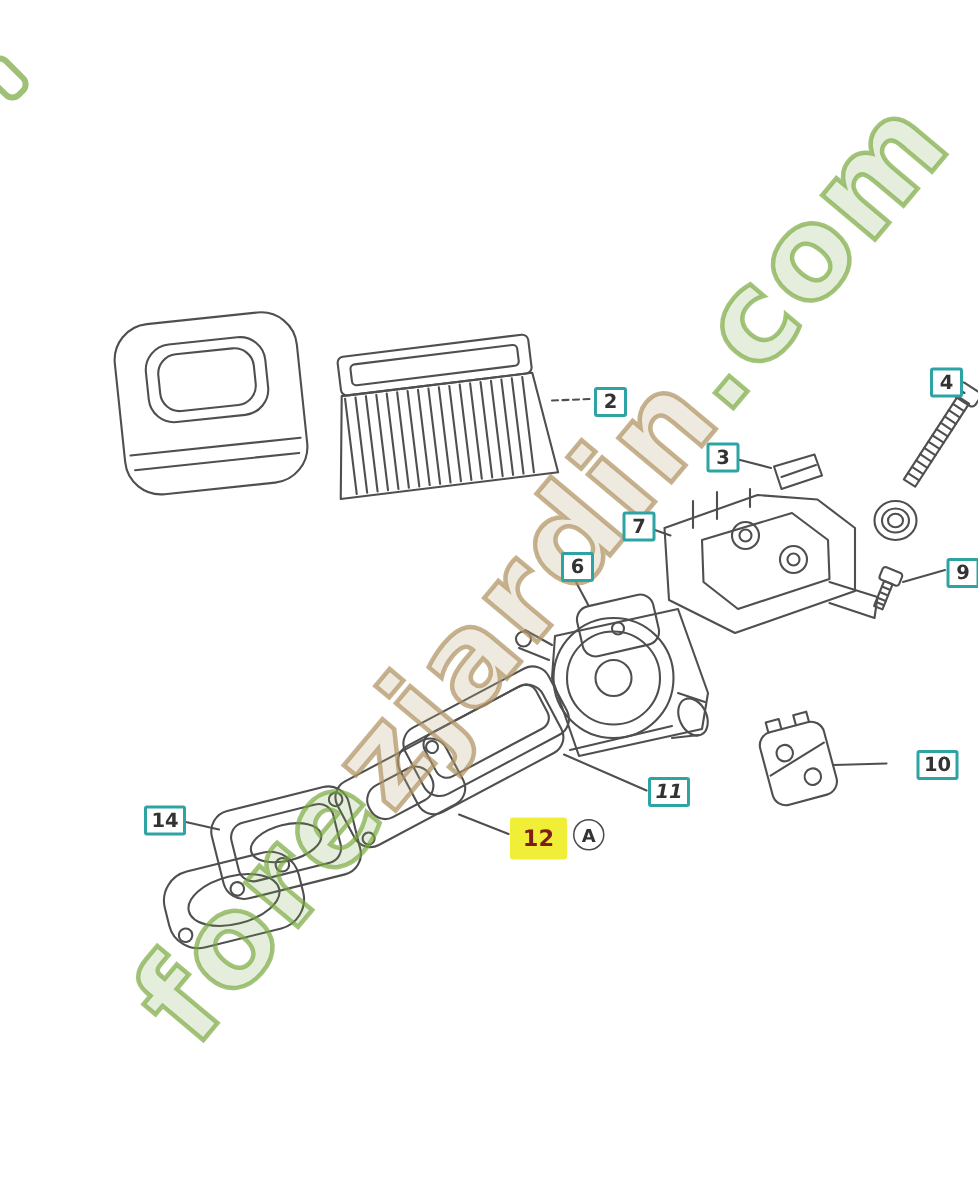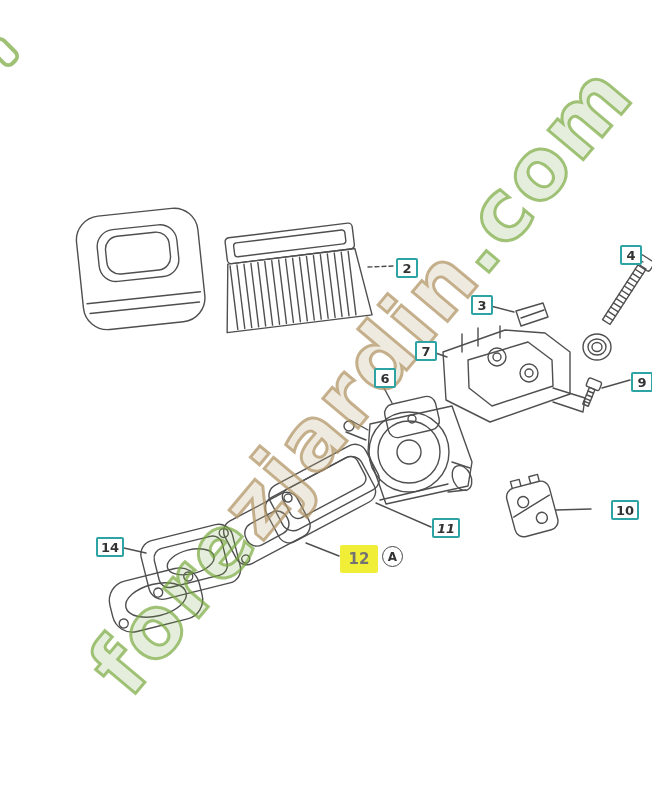--- a/index.html
+++ b/index.html
@@ -11,21 +11,21 @@
   svg.diagram *{vector-effect:non-scaling-stroke;}
   svg.diagram path, svg.diagram rect, svg.diagram circle, svg.diagram ellipse{
     stroke:var(--line,#4f4f4f);stroke-width:1.4;fill:none;stroke-linejoin:round;stroke-linecap:round;
   }
   .part-label{
     position:absolute;box-sizing:border-box;min-width:22px;height:20px;line-height:17px;
     border:2px solid var(--teal,#2ea3a3);background:#ffffff;color:#333;
     font-size:13px;font-weight:bold;text-align:center;padding:0 3px;border-radius:2px;z-index:30;
   }
   .part-label.highlight{
-    border:none;background:var(--hl,#f1ee38);color:#737373;height:28px;line-height:28px;
+    border:none;background:var(--hl,#f1ee38);color:#7f1d1d;height:28px;line-height:28px;
     min-width:38px;font-size:15px;padding:0 6px;
   }
   .marker-a{
     position:absolute;left:382px;top:546px;width:21px;height:21px;border:1.5px solid #4a4a4a;
     border-radius:50%;background:#fff;text-align:center;line-height:20px;font-size:12px;
     font-weight:bold;color:#333;box-sizing:border-box;z-index:30;
   }
   .watermark{
     position:absolute;left:70px;top:650px;transform:rotate(-50deg);transform-origin:0 0;
     font-size:84px;font-weight:bold;white-space:nowrap;letter-spacing:3px;opacity:.9;

